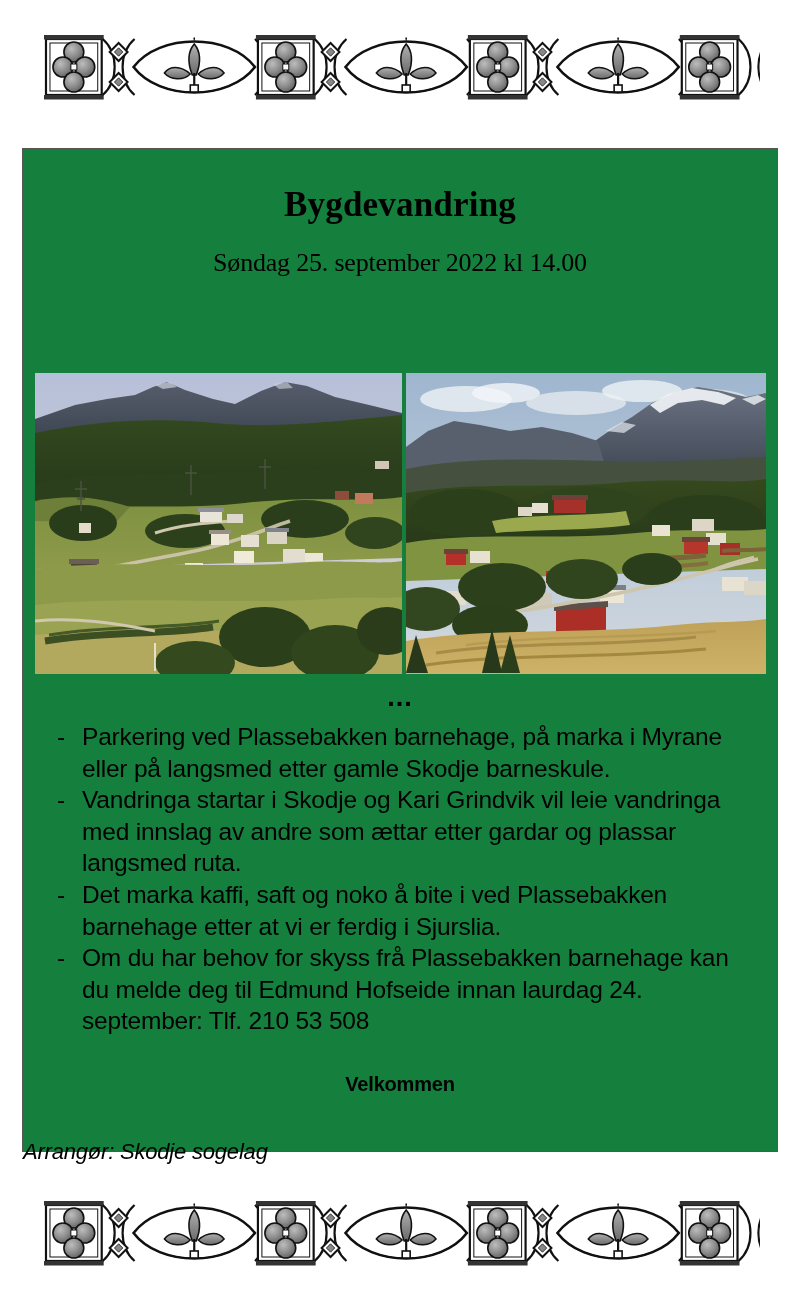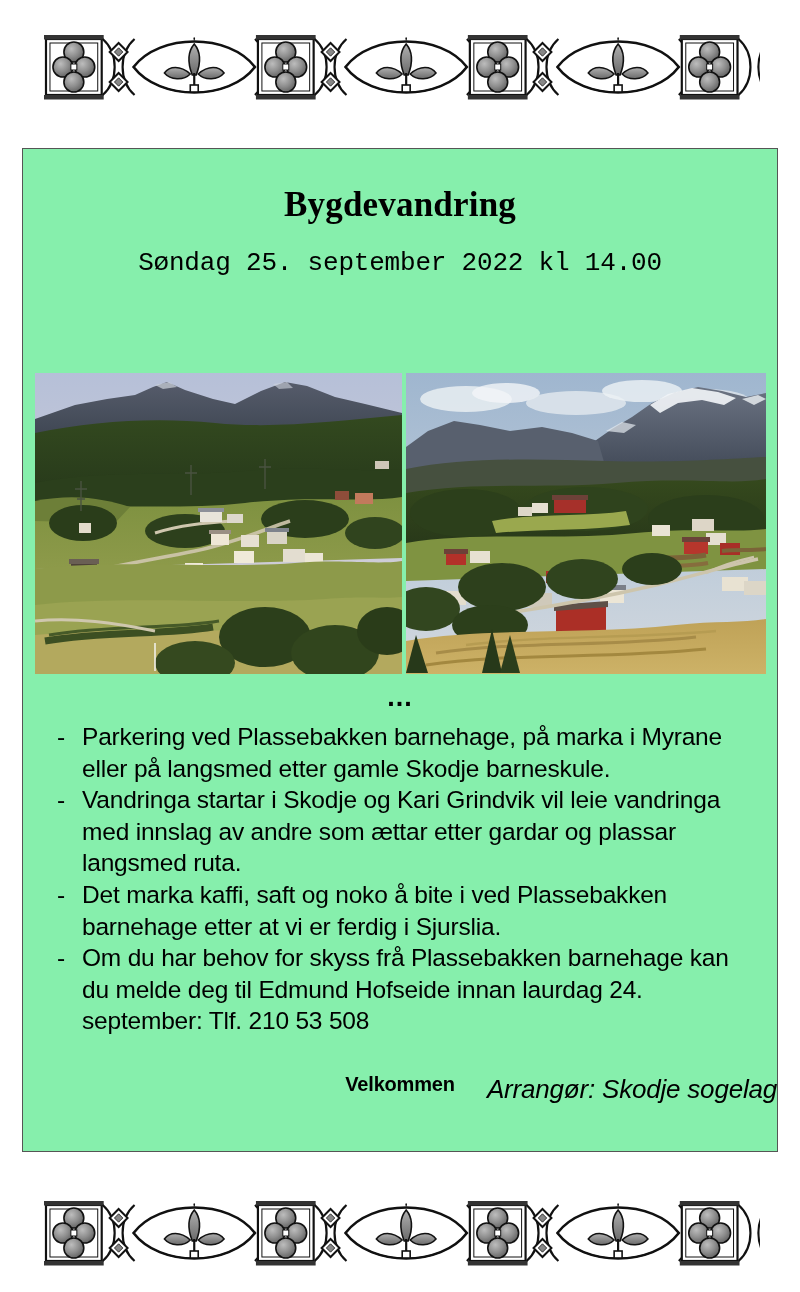--- a/index.html
+++ b/index.html
@@ -29,39 +29,39 @@
   .ornament-band svg { display: block; width: 100%; height: 100%; }
 
   
   .poster-frame {
     position: absolute;
     left: 22px;
     top: 148px;
     width: 756px;
     height: 1004px;
     border: 1px solid #555555;
-    background: #86efac;
+    background: #15803d;
     box-sizing: border-box;
   }
 
   .title-block {
     text-align: center;
     padding-top: 36px;
   }
   .poster-title-line {
     font-family: "Liberation Serif", serif;
     font-weight: bold;
     font-size: 35px;
     line-height: 1.17;
     letter-spacing: 0.2px;
     color: #000;
   }
   .poster-subtitle {
     margin-top: 22px;
-    font-family: Liberation Mono, monospace;
+    font-family: Liberation Serif, serif;
     font-size: 26px;
     font-weight: normal;
     letter-spacing: -0.2px;
     color: #000;
   }
 
   
   .photo-row {
     position: absolute;
     left: 12px;
@@ -124,25 +124,25 @@
     top: 924px;
     left: 0;
     width: 100%;
     text-align: center;
     font-size: 20px;
     font-weight: bold;
     letter-spacing: -0.2px;
   }
   .organizer {
     position: absolute;
-    top: 925px;
+    top: 990px;
     left: 0;
     width: 100%;
-    text-align: right;
-    font-size: 26px;
+    text-align: left;
+    font-size: 22px;
     font-style: italic;
     letter-spacing: -0.2px;
   }
 </style>
 </head>
 <body>
 
 <div class="ornament-band top">
   <svg viewBox="0 0 720 82" preserveAspectRatio="none">
     <defs>

